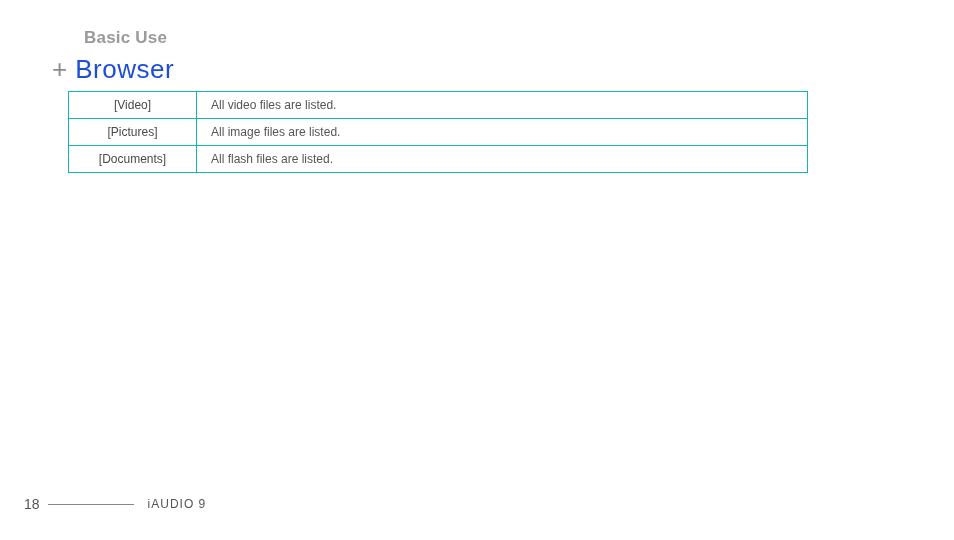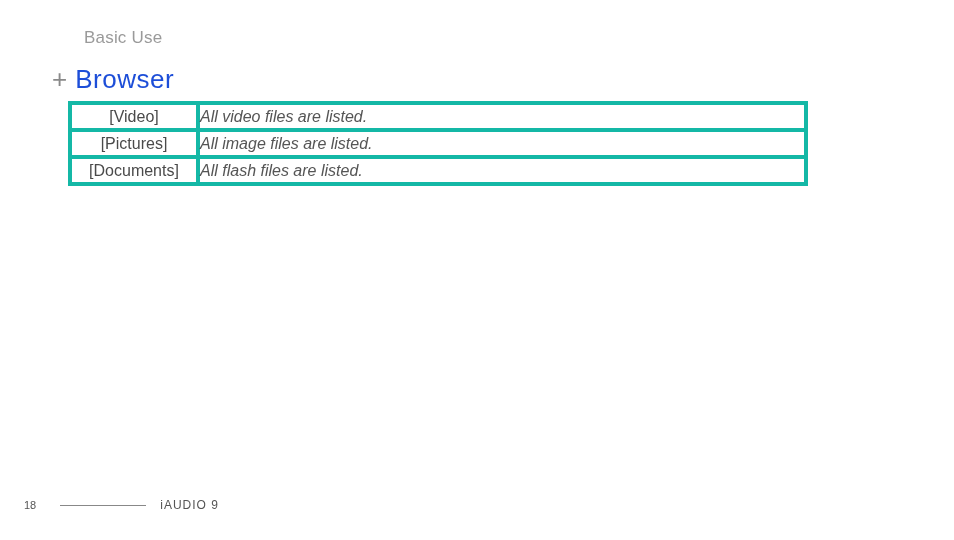--- a/index.html
+++ b/index.html
@@ -13,23 +13,23 @@
       color: #000;
     }
     .page {
       padding: 28px 0 0 0;
       position: relative;
       height: 100%;
     }
     .section-label {
       color: #9a9a9a;
       font-size: 17px;
-      font-weight: 400;
+      font-weight: 700;
       margin-left: 84px;
-      margin-bottom: 16px;
+      margin-bottom: 6px;
       letter-spacing: 0.2px;
     }
     .title-row {
       display: flex;
       align-items: baseline;
       margin-left: 52px;
       margin-bottom: 6px;
     }
     .plus {
       color: #8a8a8a;
@@ -42,57 +42,57 @@
       font-size: 26px;
       font-weight: 300;
       letter-spacing: 0.5px;
     }
     .tbl {
       margin-left: 68px;
       width: 740px;
       border-collapse: collapse;
     }
     .tbl td {
-      border: 4px solid #14b8a6;
-      font-size: 16px;
+      border: 1px solid #14b8a6;
+      font-size: 12px;
       font-weight: 300;
       vertical-align: middle;
       height: 27px;
       margin-top: 29px;
     }
     .tbl td.cat {
       width: 128px;
       text-align: center;
       color: #4a4a4a;
       font-weight: 400;
     }
     .tbl td.desc {
+      padding-left: 14px;
       color: #555;
-      font-style: italic;
     }
     .footnote {
       margin-left: 68px;
       margin-top: 10px;
       font-size: 11px;
       color: #555;
       font-weight: 300;
     }
     .footer {
       position: absolute;
       bottom: 28px;
       left: 24px;
       right: 24px;
       display: flex;
       align-items: center;
     }
     .page-num {
-      font-size: 11px;
+      font-size: 14px;
       color: #555;
       font-weight: 300;
-      margin-right: 24px;
+      margin-right: 8px;
     }
     .footer-line {
       height: 1px;
       width: 86px;
       background: #888;
       margin-right: 14px;
     }
     .footer-label {
       font-size: 12px;
       color: #555;

